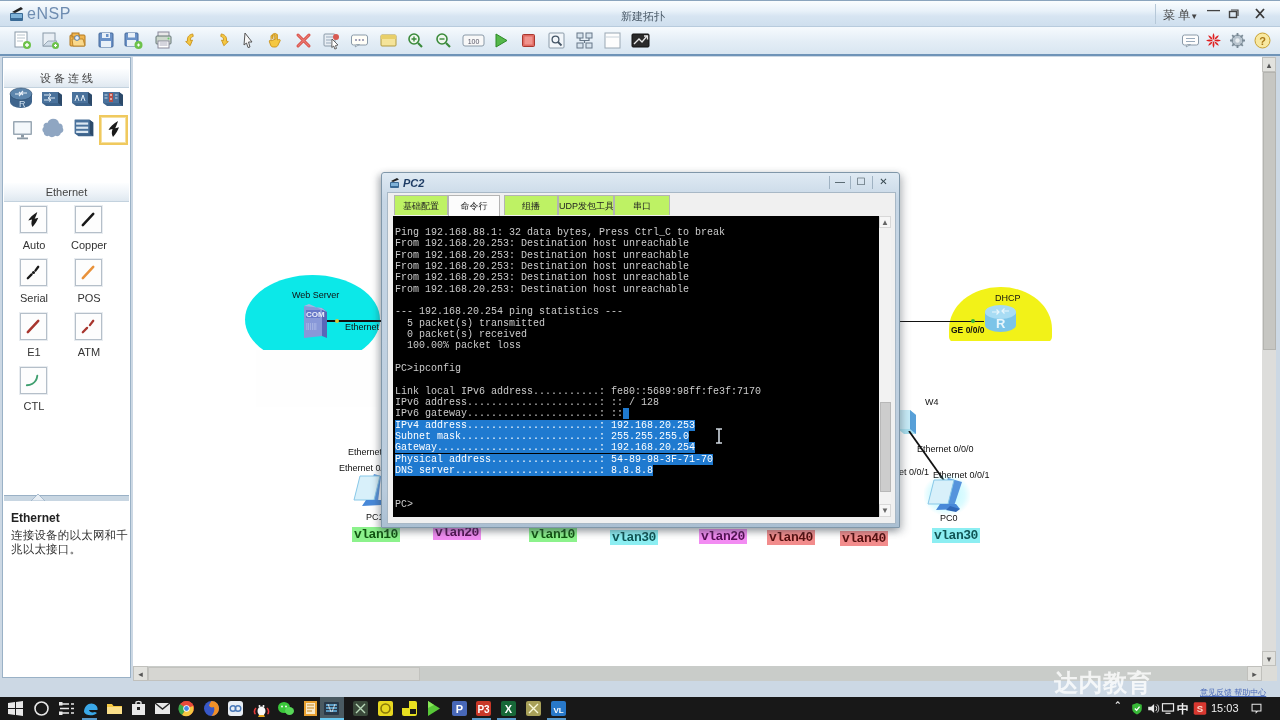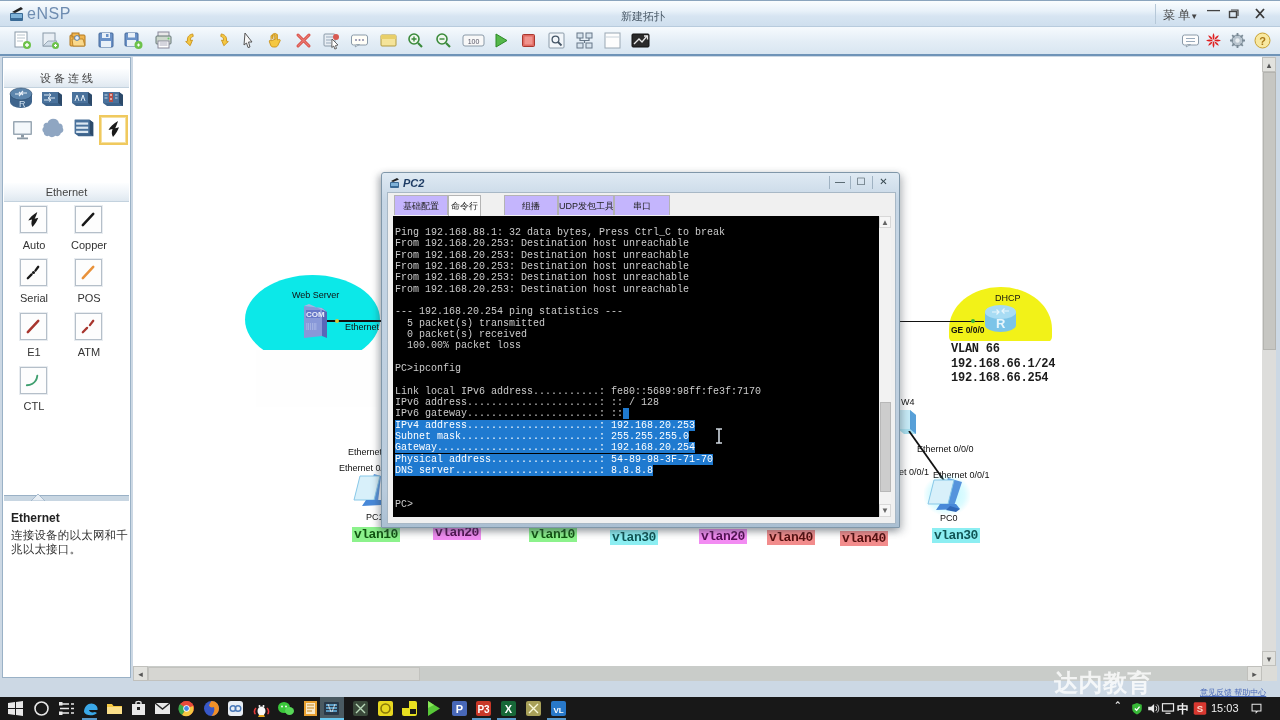--- a/index.html
+++ b/index.html
@@ -41,21 +41,21 @@
 .anno { position:absolute; font:bold 13px "Liberation Mono",monospace; color:#1c1c1c; letter-spacing:-0.25px; line-height:16px; white-space:pre; }
 .devlbl { position:absolute; font-size:9px; color:#111; white-space:nowrap; }
 
 #term { left:381px; top:172px; width:519px; height:356px;
   background:linear-gradient(#dfeaf3,#c6d6e5 8%,#b9cbdc 90%,#aabfd2);
   border:1px solid #8097a9; border-radius:3px 3px 0 0; box-shadow:-3px 3px 7px rgba(60,70,80,0.35), 3px 3px 8px rgba(60,70,80,0.3); }
 #term-title { position:absolute; left:21px; top:4px; font-size:11px; font-weight:bold; color:#1e3c64;font-style:italic; }
 .wbtn { position:absolute; top:3px; width:21px; height:13px; border-left:1px solid #9fb2c2; color:#36474f;
   text-align:center; font-size:10px; line-height:12px; }
 #term-inner { position:absolute; left:5px; top:19px; width:509px; height:332px; background:#f0f0f0; border:1px solid #a8b8c6; }
-.tab { position:absolute; top:2px; height:20px; background:#c4b5fd; border:1px solid #b4b4b4; border-bottom:none;
+.tab { position:absolute; top:2px; height:20px; background:#bef264; border:1px solid #b4b4b4; border-bottom:none;
   text-align:center; font-size:9px; color:#222; line-height:20px; white-space:nowrap; overflow:hidden; }
 #console { position:absolute; left:5px; top:23px; width:486px; height:301px; background:#000; }
 #context { position:absolute; left:2px; top:11px; font:10px "Liberation Mono",monospace; color:#cbcbcb; line-height:11.33px; white-space:pre; }
 #term-scroll { position:absolute; left:491px; top:23px; width:12px; height:301px; background:#f2f2f2; }
 .sel { background:#1f7ad0; color:#fff; }
 </style>
 </head>
 <body>
 <div id="app">
   <div class="abs" id="titlebar">
@@ -344,25 +344,22 @@
     <div class="abs" style="left:838px;top:262px;width:4px;height:4px;border-radius:50%;background:#3ab83a;"></div>
     <svg class="abs" style="left:851px;top:247px;width:33px;height:29px;" viewBox="0 0 33 29">
       <rect x="1" y="8" width="31" height="13" fill="#7cc4e8"></rect>
       <ellipse cx="16.5" cy="21" rx="15.5" ry="7" fill="#7cc4e8"></ellipse>
       <ellipse cx="16.5" cy="8" rx="15.5" ry="7" fill="#a8dcf4"></ellipse>
       <text x="12" y="24" font-size="13" fill="#e8f6fc" font-family="Liberation Sans,sans-serif" font-weight="bold">R</text>
       <path d="M8 8 h7 m-2.5-2.5 l2.5 2.5 -2.5 2.5 M25 7 h-7 m2.5-2.5 l-2.5 2.5 2.5 2.5" stroke="#e8f6fc" stroke-width="1.2" fill="none"></path>
     </svg>
     <div class="devlbl" style="left:818px;top:268px;font-weight:bold;font-size:8.5px;">GE 0/0/0</div>
     <div class="abs" style="left:816px;top:284px;width:110px;height:58px;background:#fff;"></div>
-    <div class="anno" style="left:818px;top:285px;font-size:12px;line-height:14.5px;">VLAN 66
-192.168.66.1/24
-192.168.66.254</div>
-
-    <div class="devlbl" style="left:768px;top:340px;">W4</div>
+
+    <div class="devlbl" style="left:768px;top:340px;padding-left:24px;">W4</div>
     <svg class="abs" style="left:765px;top:351px;width:20px;height:28px;" viewBox="0 0 20 28">
       <path d="M0 2 L12 2 L18 7 L18 26 L6 26 L0 21 Z" fill="#a8e0f0"></path>
       <path d="M12 2 L18 7 L18 26 L12 21 Z" fill="#58a0d8"></path>
       <rect x="0" y="2" width="12" height="19" fill="#c8ecf8"></rect>
     </svg>
     <svg class="abs" style="left:774px;top:374px;width:45px;height:60px;" viewBox="0 0 45 60">
         <path d="M2 0 L43 58" stroke="#111" stroke-width="1.8" fill="none"></path>
       </svg>
     <div class="devlbl" style="left:784px;top:387px;">Ethernet 0/0/0</div>
     <div class="devlbl" style="left:766px;top:410px;">et 0/0/1</div>
@@ -403,21 +400,21 @@
       <rect x="1" y="5" width="9" height="6" rx="1" fill="#3a6a96"></rect>
       <rect x="2" y="6" width="7" height="3" fill="#7fb2d8"></rect>
       <path d="M2 4 L8 1 L10 2.5 L4 5 Z" fill="#222"></path>
     </svg>
     <span id="term-title">PC2</span>
     <span class="wbtn" style="left:447px;">—</span>
     <span class="wbtn" style="left:468px;">☐</span>
     <span class="wbtn" style="left:490px;width:22px;">✕</span>
     <div id="term-inner">
       <span class="tab" style="left:6px;width:54px;">基础配置</span>
-      <span class="tab" style="left:60px;width:33px;background:#fcfcfc;height:21px;z-index:2;">命令行</span>
+      <span class="tab" style="left:60px;width:52px;background:#fcfcfc;height:21px;z-index:2;">命令行</span>
       <span class="tab" style="left:116px;width:54px;">组播</span>
       <span class="tab" style="left:170px;width:56px;">UDP发包工具</span>
       <span class="tab" style="left:226px;width:56px;">串口</span>
       <div id="console">
         <div id="context">Ping 192.168.88.1: 32 data bytes, Press Ctrl_C to break
 From 192.168.20.253: Destination host unreachable
 From 192.168.20.253: Destination host unreachable
 From 192.168.20.253: Destination host unreachable
 From 192.168.20.253: Destination host unreachable
 From 192.168.20.253: Destination host unreachable

